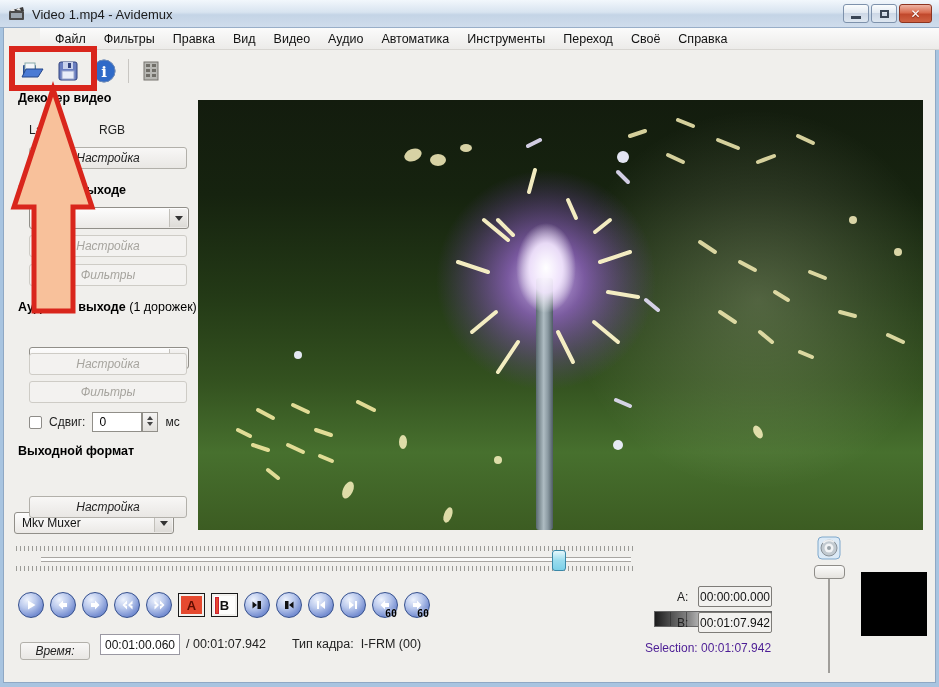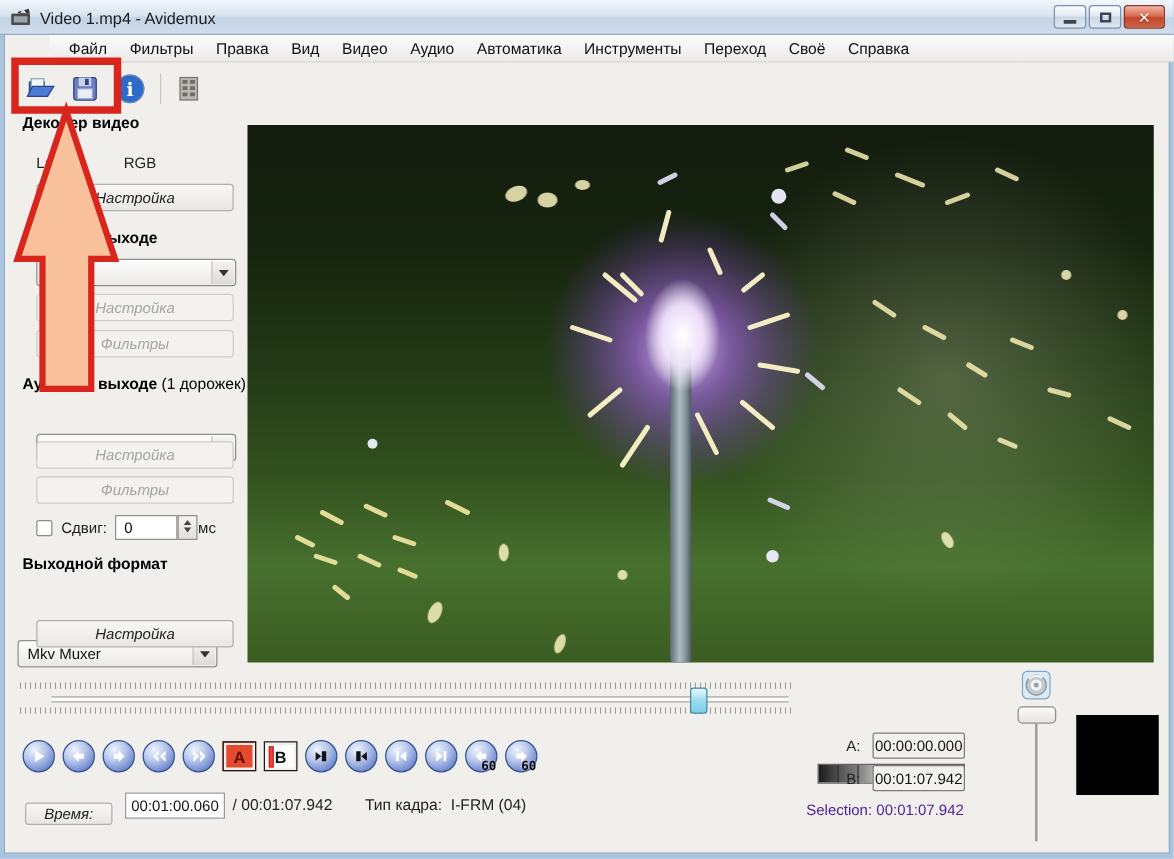--- a/index.html
+++ b/index.html
@@ -214,21 +214,21 @@
   <div class="abs" style="left:25px; top:384px; display:flex; align-items:center; gap:7px;">
     <span class="checkbox"></span>
     <span class="opt-label">Сдвиг:</span>
     <span class="spin">
       <span>0</span>
       <span class="arrows">
           <i class="up"></i>
           <i class="dn"></i>
         </span>
     </span>
-    <span class="opt-label" style="margin-left:9px;">мс</span>
+    <span class="opt-label" style="margin-left:16px;">мс</span>
   </div>
 
   <div class="abs hdr" style="left:14px; top:416px;">Выходной формат</div>
   <div class="abs dropdown" style="left:10px; top:440px;text-align:center;">
     <span>Mkv Muxer</span>
     <span class="arrow"></span>
   </div>
   <div class="abs btn" style="left:25px; top:468px;">Настройка</div>
 
   <div class="abs video">
@@ -416,21 +416,21 @@
     <span>Selection:</span> <span>00:01:07.942</span>
   </div>
 
   <div class="abs btn time-btn">Время:</div>
   <input class="abs time-input" value="00:01:00.060" style="">
   <div class="abs time-total">
     <span>/</span> <span>00:01:07.942</span>
   </div>
   <div class="abs frame-type">
     <span>Тип кадра:</span>&nbsp;
-    <span>I-FRM (04)</span>
+    <span>I-FRM (00)</span>
   </div>
 
   <svg class="abs vol-icon" viewBox="0 0 24 24">
     <rect x="1" y="1" width="22" height="22" rx="4" fill="#dceaf6" stroke="#7fa8cc"></rect>
     <circle cx="12" cy="12" r="8" fill="#c2cad0" stroke="#8a9298"></circle>
     <circle cx="12" cy="12" r="4.5" fill="#f2f4f6"></circle>
     <circle cx="12" cy="12" r="2" fill="#9aa2a8"></circle>
     <path d="M6 7 A9 9 0 0 1 17 6" stroke="#ffffff" stroke-width="2" fill="none" opacity=".8"></path>
   </svg>
   <div class="abs vslider-handle"></div>

